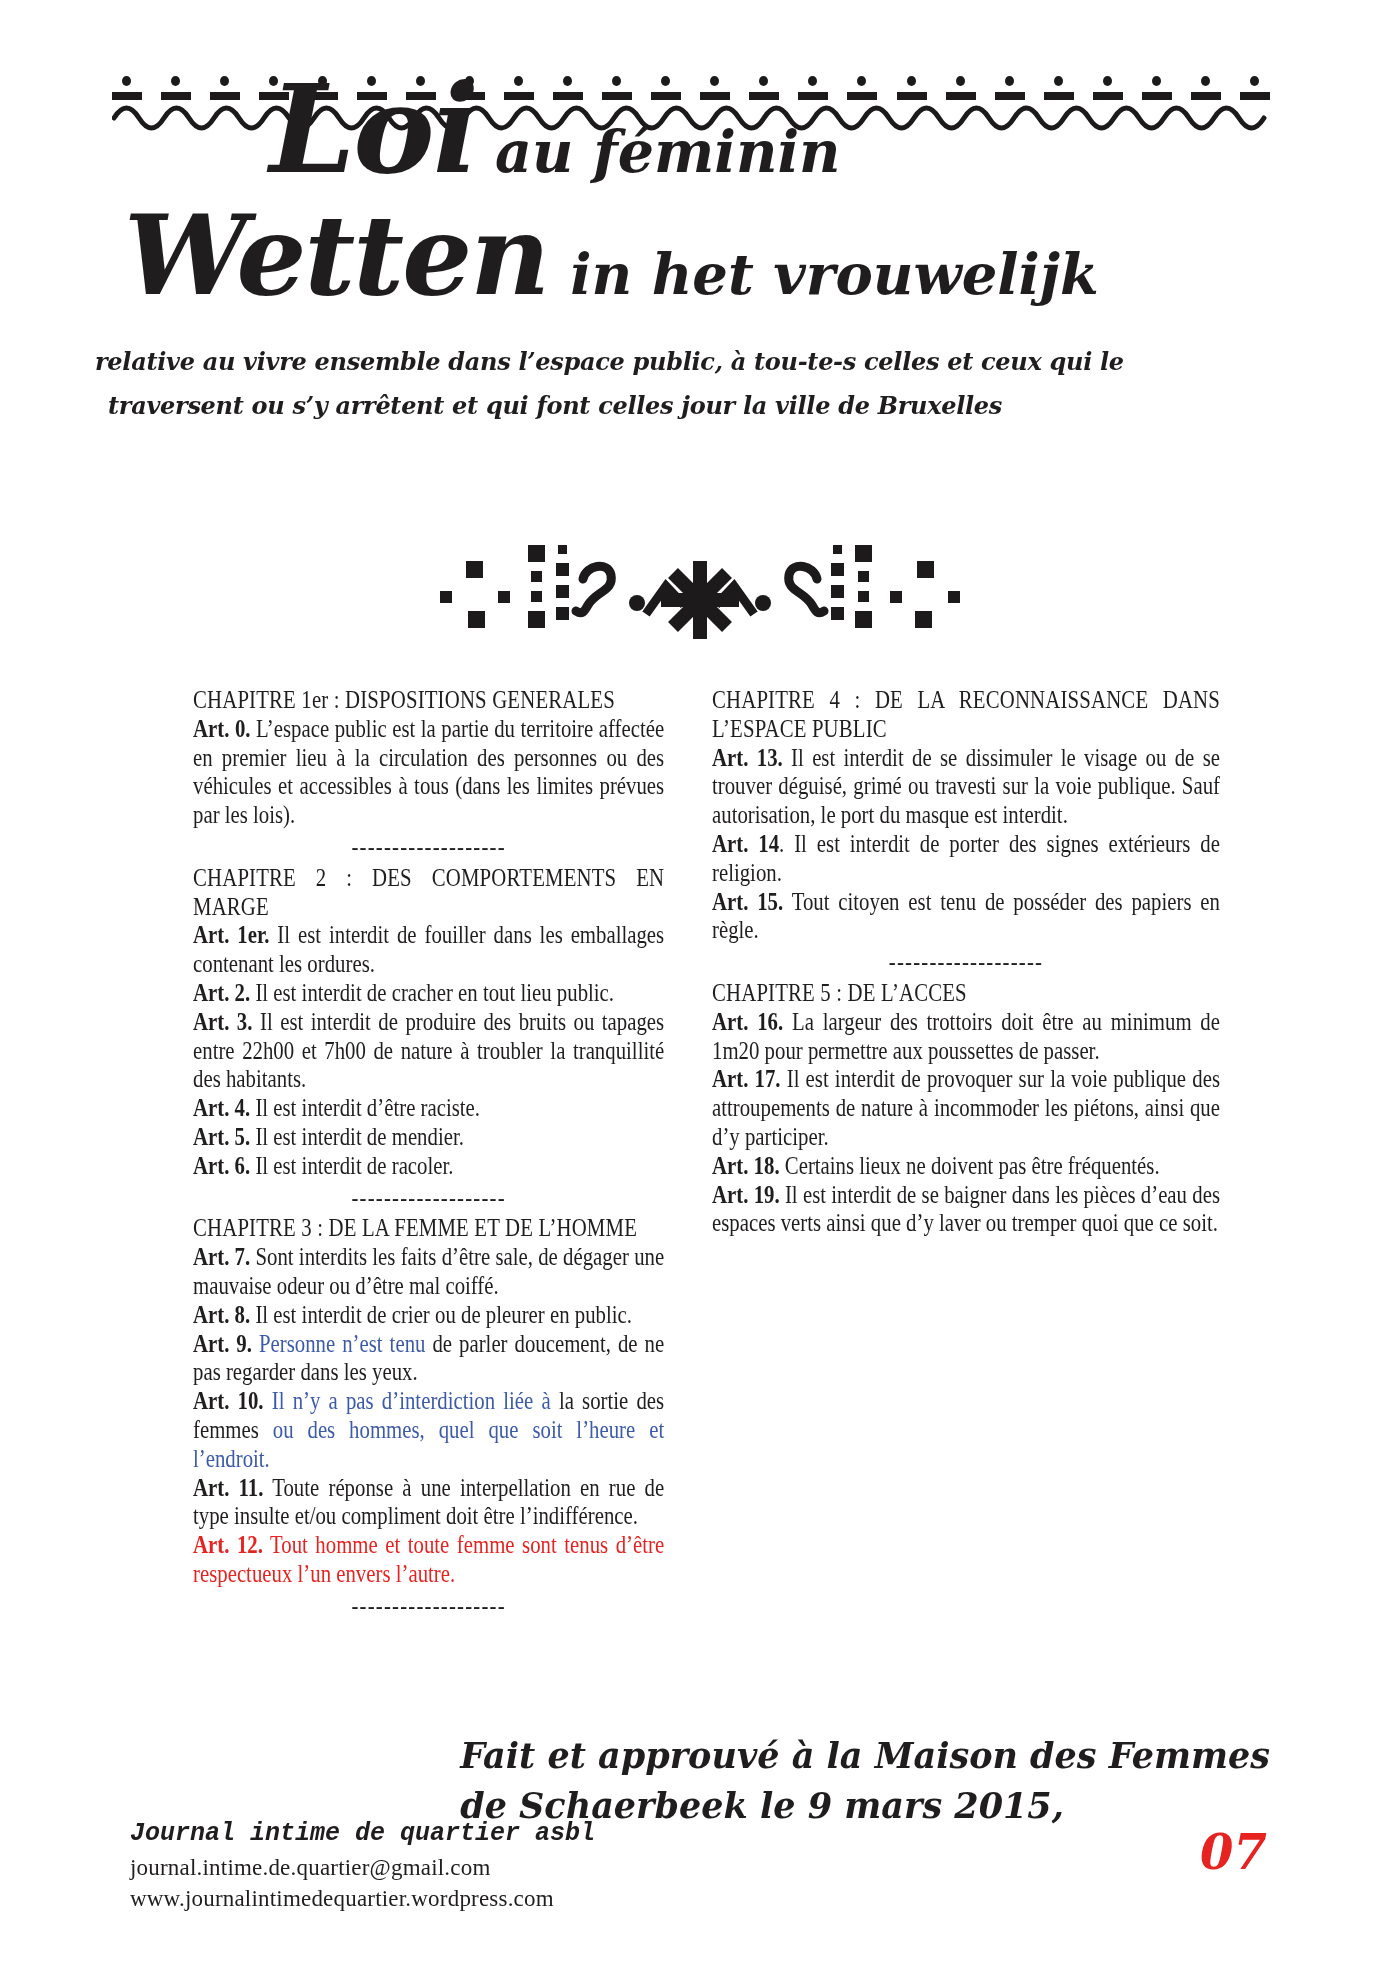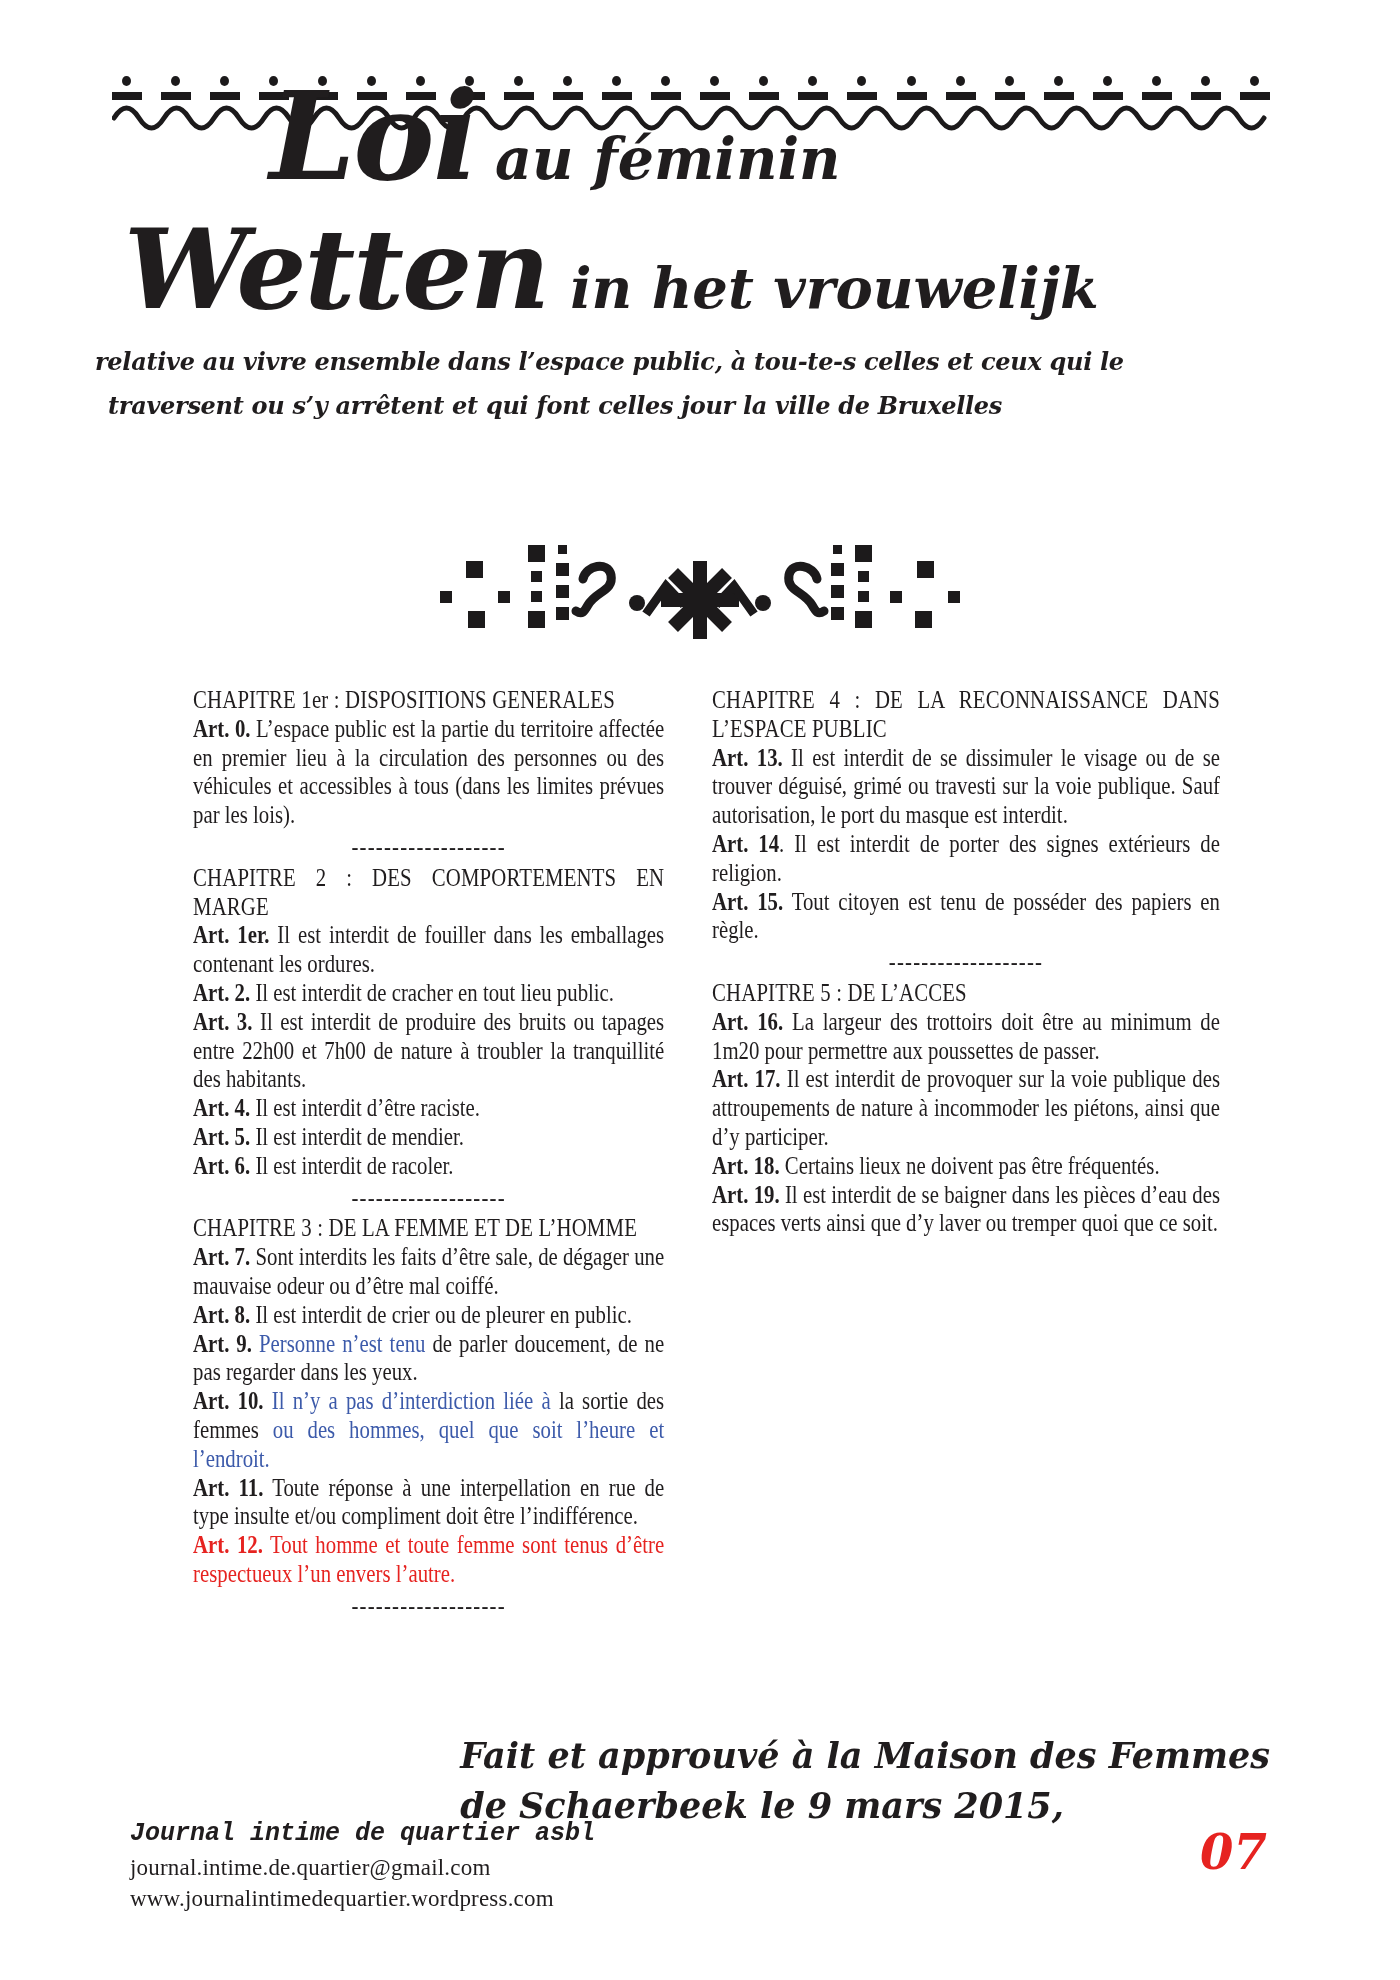--- a/index.html
+++ b/index.html
@@ -13,21 +13,21 @@
   .border-top{left:112px;top:76px;width:1158px;}
   .bd-row{display:flex;justify-content:space-between;height:24px;}
   .bd-unit{width:30px;position:relative;}
   .bd-unit::before{content:"";position:absolute;left:10px;top:0;width:9px;height:10px;border-radius:50%;background:#1c1a1b;}
   .bd-unit::after{content:"";position:absolute;left:0;bottom:0;width:30px;height:8px;background:#1c1a1b;}
   .wave-svg{display:block;margin-top:4px;}
 
   
   .script{font-family:"DejaVu Serif",serif;font-style:italic;font-weight:bold;color:#201d1e;}
   .title-block{left:100px;top:92px;width:910px;text-align:center;white-space:nowrap;}
-  .title-line1{line-height:88px;}
+  .title-line1{line-height:74px;}
   .title-line2{line-height:112px;margin-top:-4px;}
   .t-fr-main{font-size:122px;letter-spacing:-2px;}
   .t-fr-tail{font-size:57px;margin-left:14px;}
   .t-nl-main{font-size:110px;letter-spacing:-2px;margin-left:24px;}
   .t-nl-tail{font-size:56px;margin-left:18px;}
 
   .subtitle{left:95px;top:340px;width:920px;text-align:center;font-size:24px;line-height:44px;letter-spacing:-0.3px;white-space:nowrap;}
 
   
   .ornament{left:440px;top:545px;}

